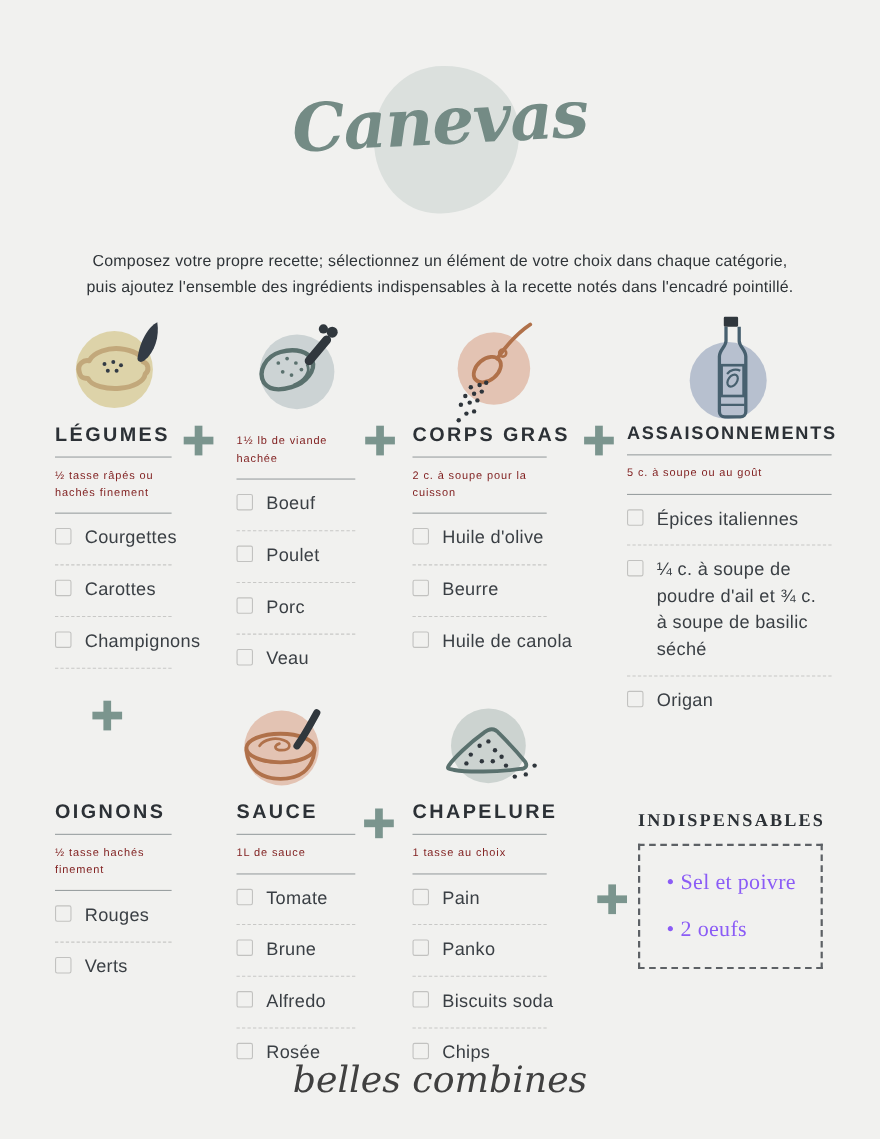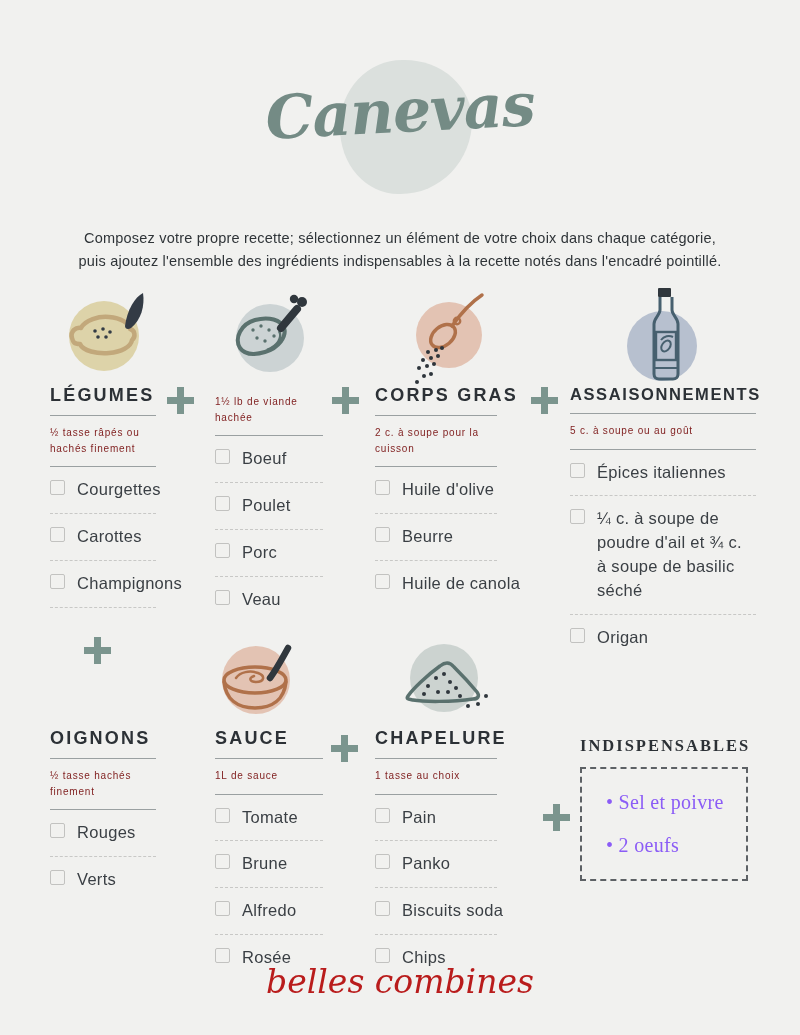--- a/index.html
+++ b/index.html
@@ -67,21 +67,21 @@
   .bullet + .bullet { margin-top:20px; }
   .bullet::before { content:"• "; }
 
   
   .icon { position:absolute; }
 
   
   .footer-logo {
     position:absolute; left:0; top:962px; width:100%; text-align:center;
     font-family:"DejaVu Serif", serif; font-style:italic; font-weight:400;
-    font-size:33px; color:#b91c1c;
+    font-size:33px; color:#404040;
   }
 </style>
 </head>
 <body>
 
 <div class="page">
 
   <div class="blob"></div>
   <div class="title">Canevas</div>
   <div class="intro">

